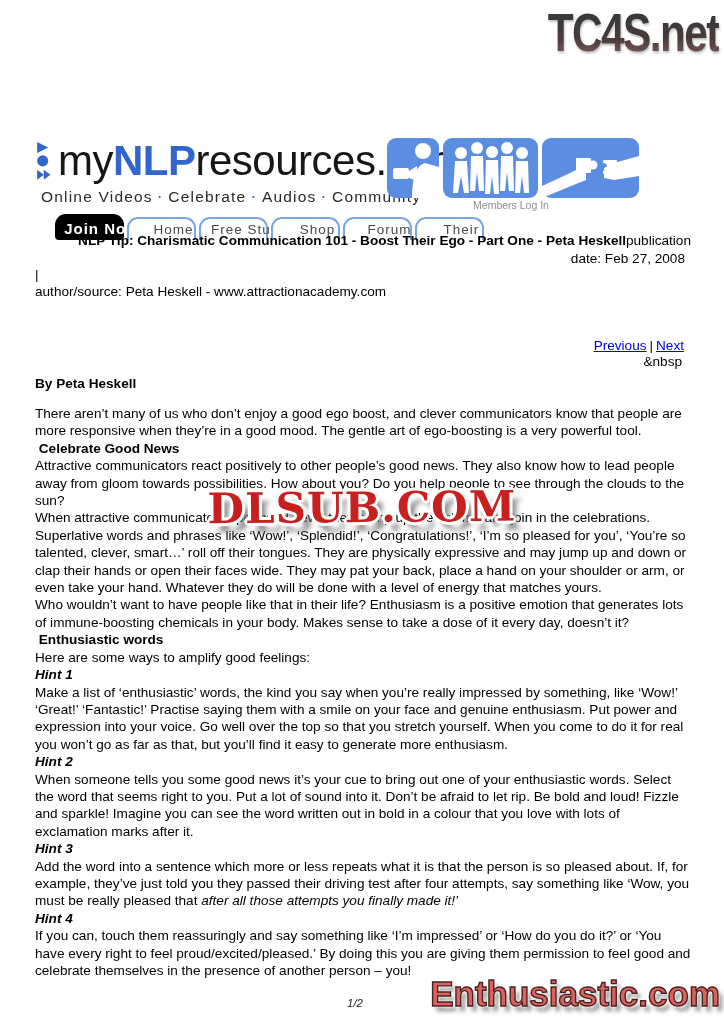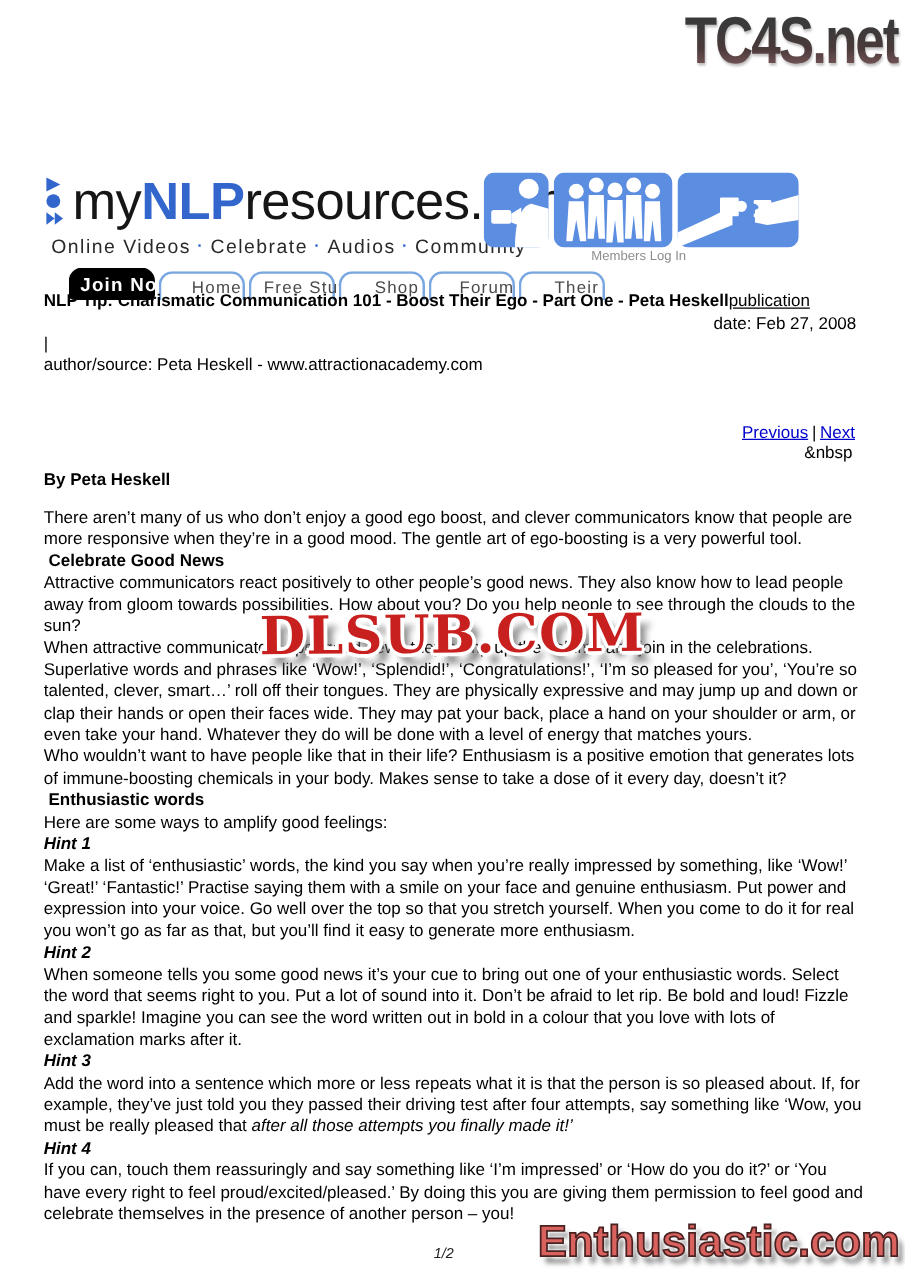--- a/index.html
+++ b/index.html
@@ -50,23 +50,23 @@
     cursor: pointer; white-space: nowrap; padding-left: 24px;
   }
   .tab.active {
     background: #000; border-color: #000; color: #fff;
     font-weight: bold; font-size: 15px; height: 26px;
     border-radius: 11px 11px 4px 4px;
   }
 
   
   .titleblock { position: absolute; left: 35px; top: 233px; width: 656px; font-size: 13.6px; }
-  .titleline { display: flex; justify-content: flex-start; align-items: baseline; }
+  .titleline { display: flex; justify-content: flex-end; align-items: baseline; }
   .title { font-weight: bold; white-space: nowrap; }
-  .pub-label { font-weight: normal; text-decoration: underline; }
+  .pub-label { font-weight: normal; }
   .dateline { text-align: right; padding-right: 6px; margin-top: 3px; }
 
   .metablock { position: absolute; left: 35px; top: 266px; font-size: 13.6px; line-height: 17.4px; }
 
   .prevnext { position: absolute; right: 40px; top: 338px; font-size: 13.6px; text-align: right; }
   .prevnext a { color: #0000cc; text-decoration: underline; cursor: pointer; }
   .prevnext .sep { color: #000; margin: 0 3px; }
   .nbsp-line { margin-top: 1px; padding-right: 2px; }
 
   .byline { position: absolute; left: 35px; top: 376px; width: 656px; text-align: left; font-weight: bold; font-size: 13.6px; }

